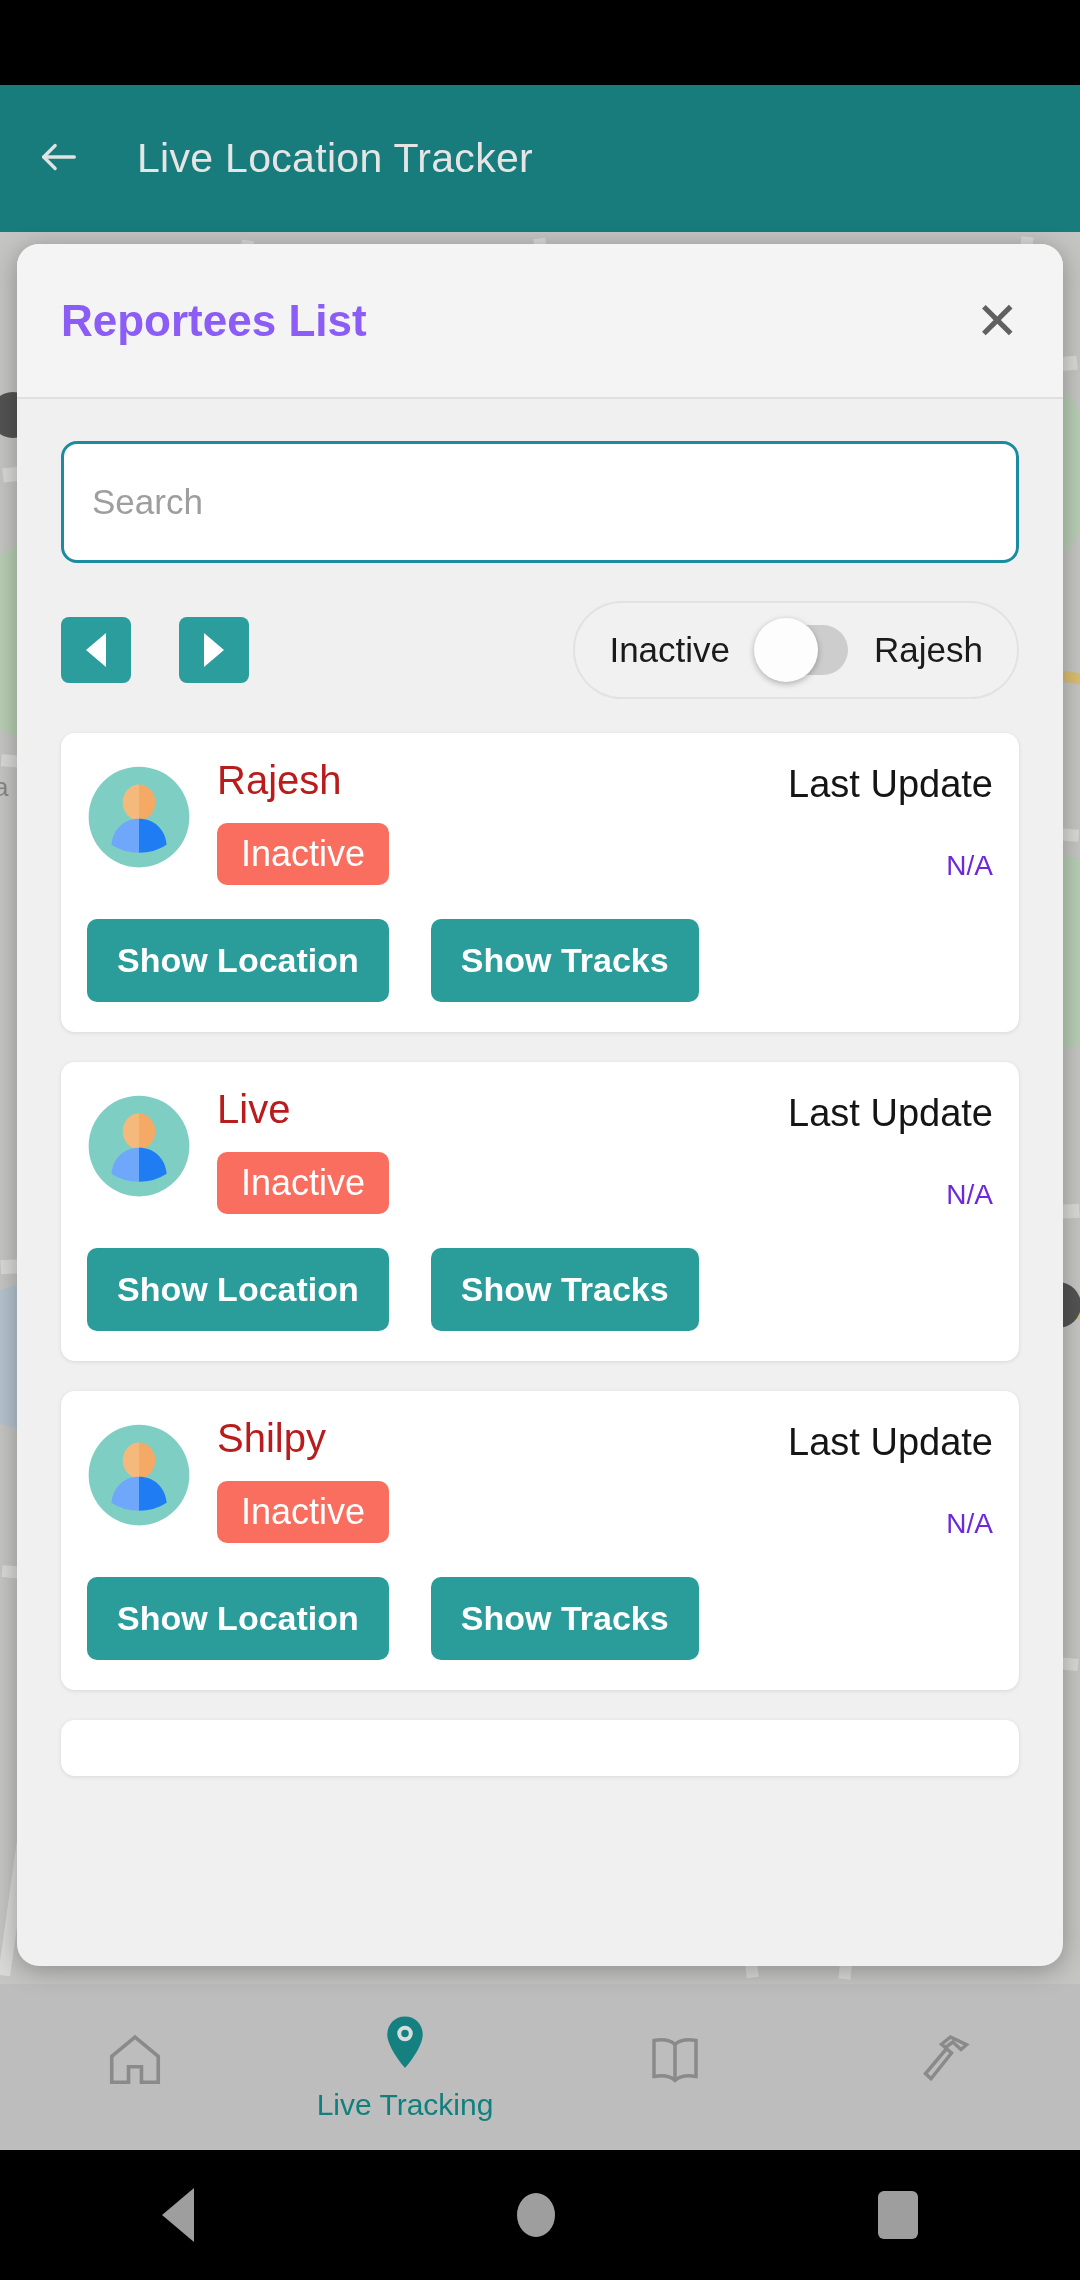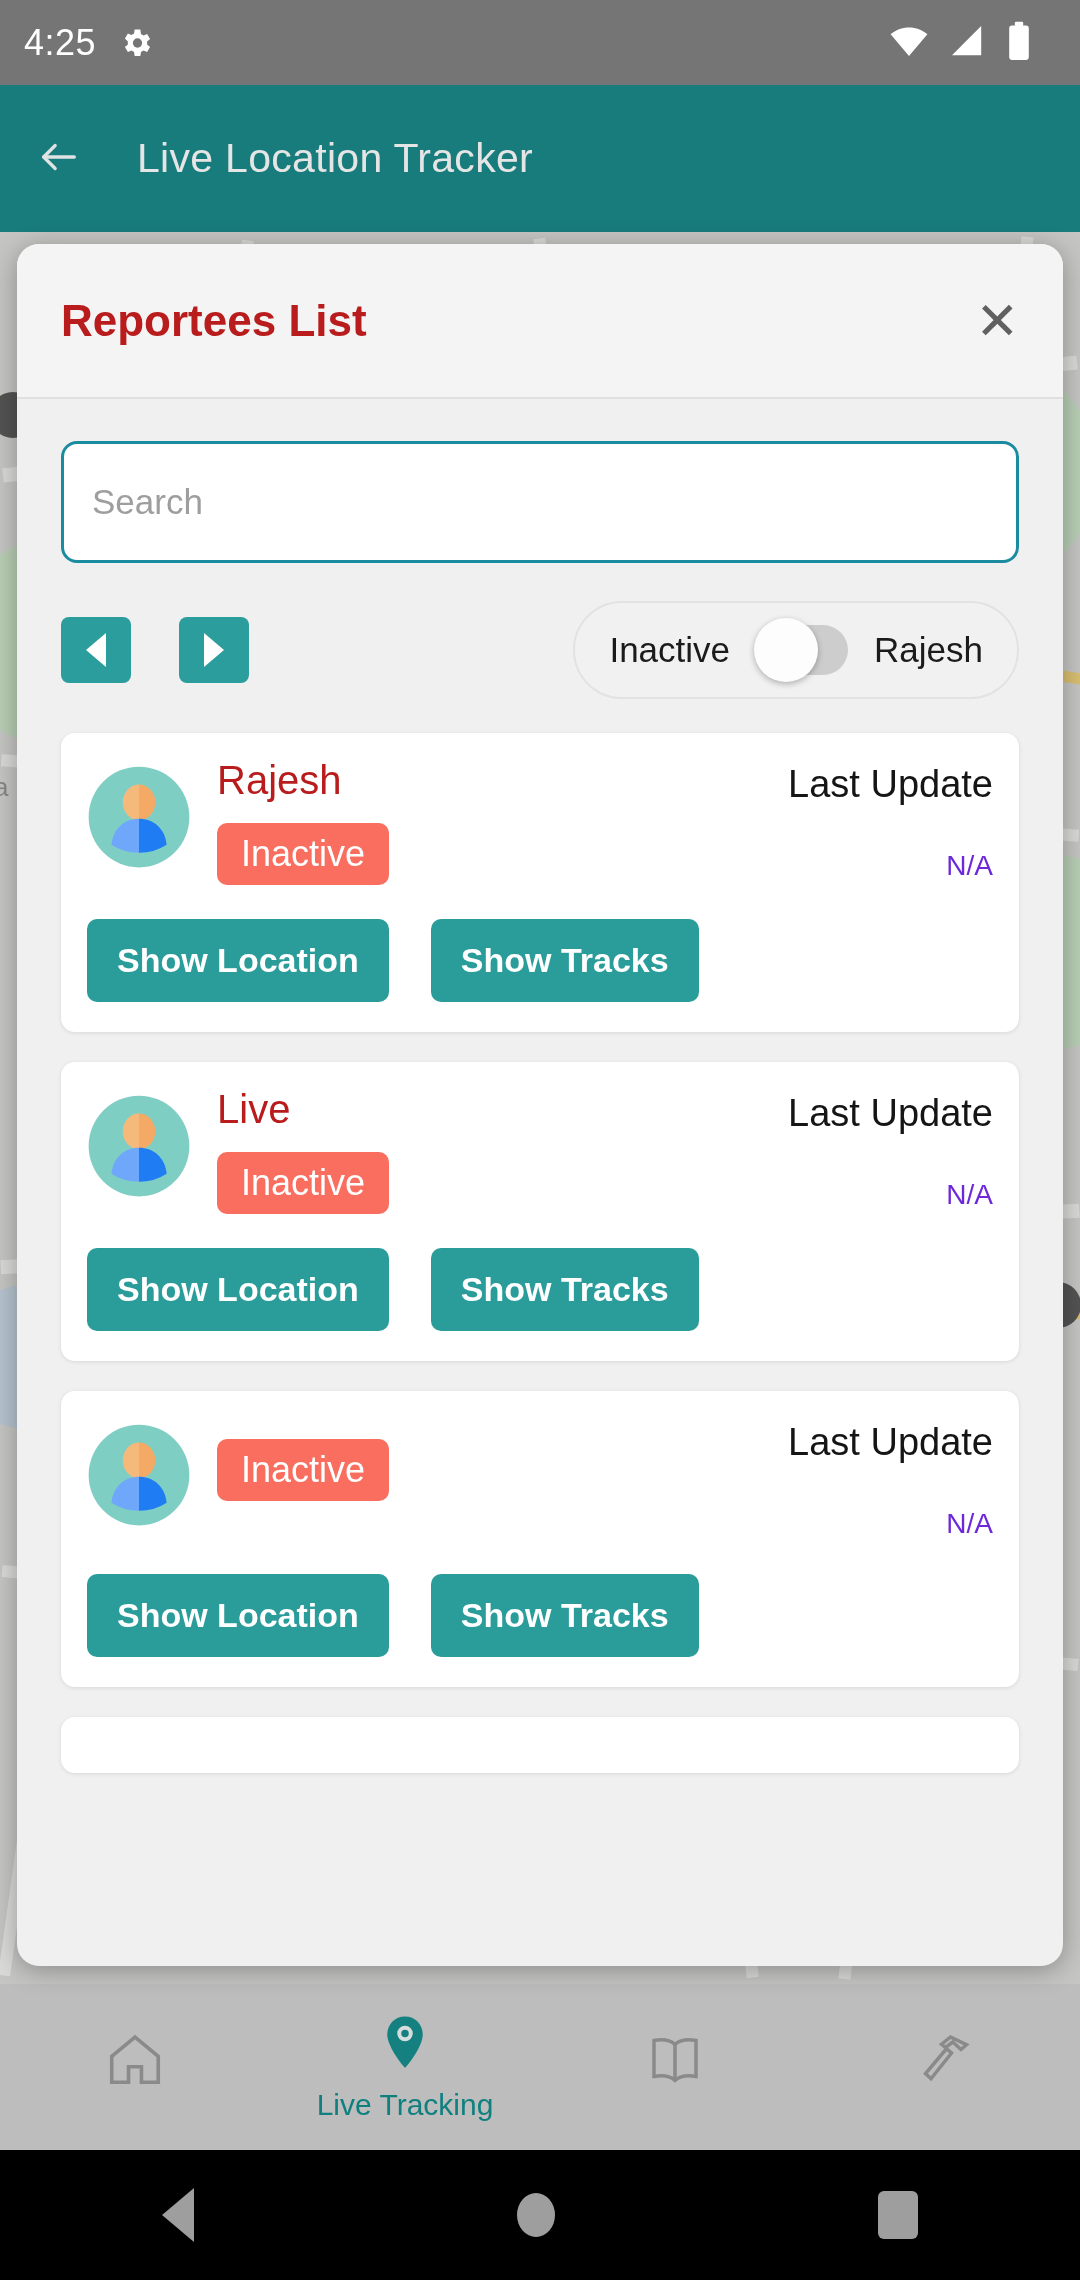--- a/index.html
+++ b/index.html
@@ -65,21 +65,21 @@
     position: absolute; left: 17px; top: 244px; width: 1046px; height: 1722px;
     background: #f0f0f0; border-radius: 22px; overflow: hidden;
     box-shadow: 0 4px 26px rgba(0,0,0,0.30);
     display: flex; flex-direction: column;
   }
   .dialog-head {
     height: 155px; flex: 0 0 155px; background: #f4f4f4;
     display: flex; align-items: center; padding: 0 44px;
     border-bottom: 2px solid #e0e0e0;
   }
-  .dialog-title { font-size: 44px; font-weight: bold; color: #b91c1c; }
+  .dialog-title { font-size: 44px; font-weight: bold; color: #8b5cf6; }
   .close-btn { margin-left: auto; color: #606060; font-size: 52px; line-height: 1; font-weight: 300; cursor: pointer; }
 
   .dialog-body { flex: 1; padding: 0 44px; overflow: hidden; position: relative; }
 
   .search-wrap { padding-top: 42px; }
   .search-input {
     width: 100%; height: 122px; border: 3px solid #1b8ba0; border-radius: 16px;
     background: #fff; padding: 0 28px; font-size: 35px; color: #222;
     font-family: "Liberation Sans", sans-serif; outline: none;
   }
@@ -195,47 +195,20 @@
       <span>
         <svg width="60" height="60" viewBox="0 0 24 24" fill="none" stroke="#8a8a8a" stroke-width="1.4">
           <path d="M14.2 3.2 L10.6 6.1 L12.2 7.4 L15.1 5.2 L18.4 8.2 L20.6 6.3 Z"></path>
           <path d="M12.6 7.9 L4.2 17.8 L6.4 19.9 L14.6 9.6 Z"></path>
         </svg>
       </span>
       <span class="navlabel"></span>
     </div>
   </div>
 
-  <div class="statusbar">
-    <span class="status-time">4:25</span>
-    <span class="status-left-icons">
-      <svg width="36" height="36" viewBox="0 0 24 24" fill="#ffffff">
-        <path d="M19.4 13 a7.5 7.5 0 0 0 0-2 l2-1.6-2-3.4-2.4 1a7.6 7.6 0 0 0-1.7-1L14.9 3h-3.8l-.4 2.6a7.6 7.6 0 0 0-1.7 1l-2.4-1-2 3.4L6.6 11a7.5 7.5 0 0 0 0 2l-2 1.6 2 3.4 2.4-1a7.6 7.6 0 0 0 1.7 1l.4 2.6h3.8l.4-2.6a7.6 7.6 0 0 0 1.7-1l2.4 1 2-3.4Z"></path>
-        <circle cx="13" cy="12" r="3.1" fill="#757575"></circle>
-      </svg>
-    </span>
-    <span class="status-right">
-      <span>
-        <svg width="42" height="42" viewBox="0 0 24 24" fill="#ffffff">
-          <path d="M12 20.5 L1.5 8.2 C4.4 5.7 8 4.3 12 4.3 C16 4.3 19.6 5.7 22.5 8.2 Z"></path>
-        </svg>
-      </span>
-      <span>
-        <svg width="40" height="40" viewBox="0 0 24 24" fill="#ffffff">
-          <path d="M20.5 3 V20.5 H3 Z"></path>
-        </svg>
-      </span>
-      <span>
-        <svg width="30" height="42" viewBox="0 0 14 24" fill="#ffffff">
-          <rect x="4.6" y="1" width="4.8" height="2.4" rx="0.7"></rect>
-          <rect x="1.4" y="3.2" width="11.2" height="19.6" rx="1.6"></rect>
-        </svg>
-      </span>
-    </span>
-  </div>
 
   <div class="appbar">
     <span>
       <svg width="46" height="46" viewBox="0 0 24 24" fill="none" stroke="#dfe3e3" stroke-width="1.7" stroke-linecap="round" stroke-linejoin="round">
         <path d="M20 12 H4"></path>
           <path d="M10 6 L4 12 L10 18"></path>
       </svg>
     </span>
     <span class="appbar-title">Live Location Tracker</span>
   </div>
@@ -329,20 +302,21 @@
             <div class="avatar">
               <svg width="104" height="104" viewBox="0 0 64 64">
                 <circle cx="32" cy="32" r="31" fill="#7fcec4"></circle>
                 <path d="M32 12 a10 11 0 0 0 0 22 Z" fill="#f6b97c"></path>
                 <path d="M32 12 a10 11 0 0 1 0 22 Z" fill="#f4a964"></path>
                 <path d="M32 33 c-9 0-16 6-17 16 a31 31 0 0 0 17 5 Z" fill="#6fa8fb"></path>
                 <path d="M32 33 c9 0 16 6 17 16 a31 31 0 0 1-17 5 Z" fill="#1f7cf2"></path>
               </svg>
             </div>
             <div class="card-main">
+              <div class="person-name">Shilpy</div>
               <span class="badge">Inactive</span>
             </div>
             <div class="card-right">
               <div class="lu-title">Last Update</div>
               <div class="lu-value">N/A</div>
             </div>
           </div>
           <div class="card-actions">
             <button class="act-btn">Show Location</button>
             <button class="act-btn">Show Tracks</button>

